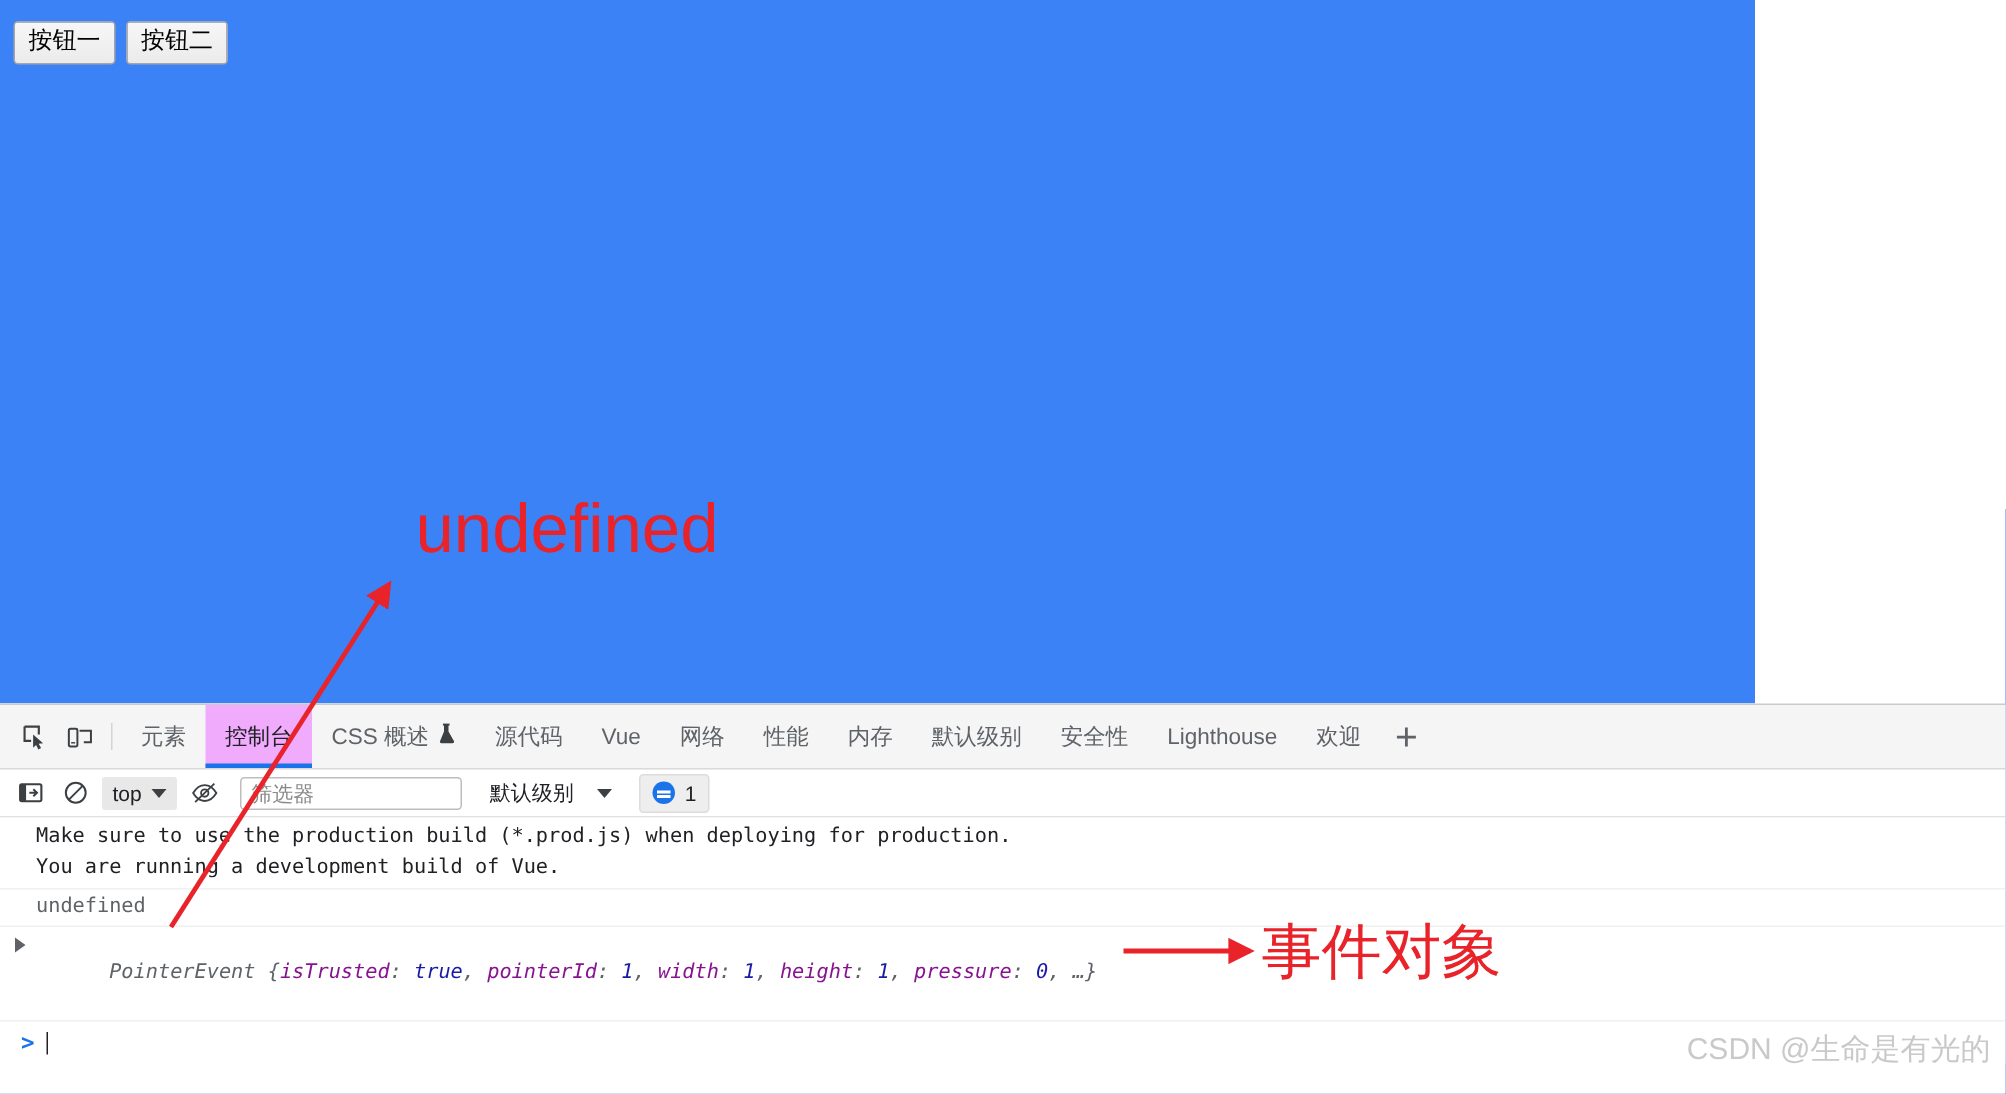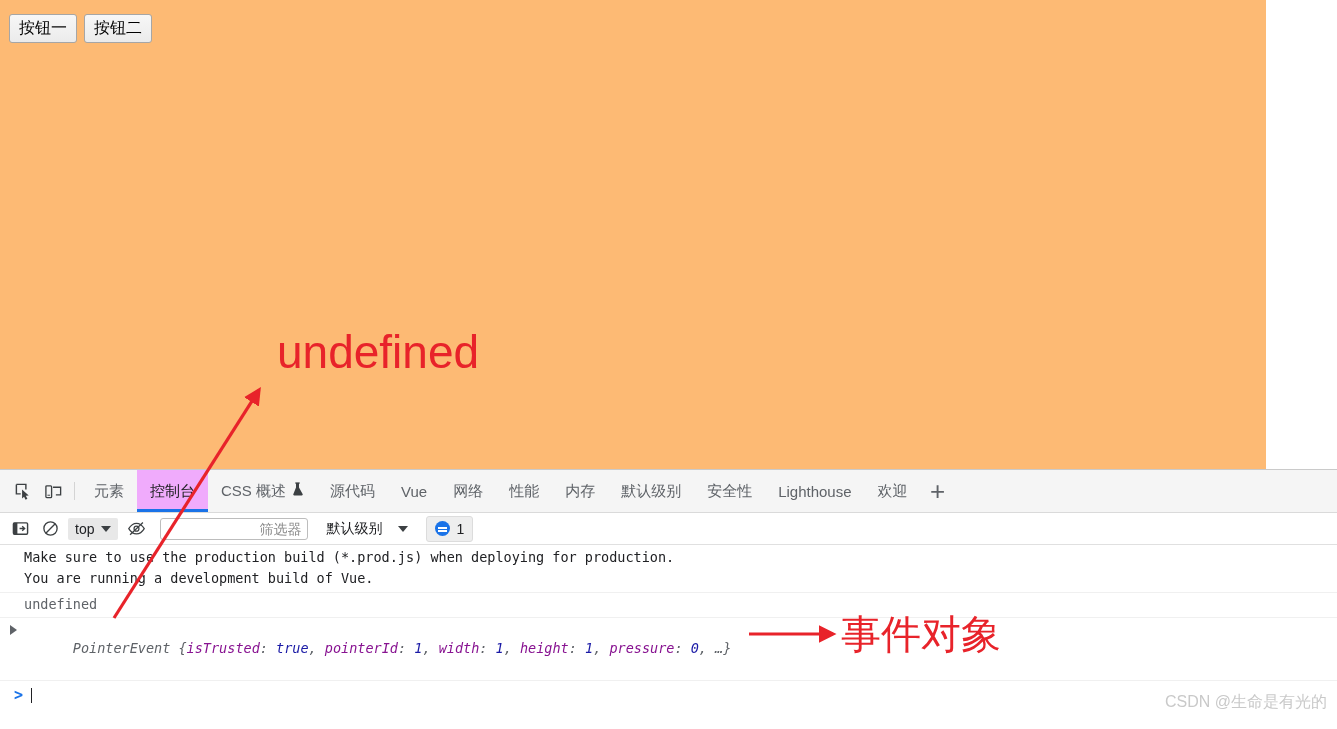--- a/index.html
+++ b/index.html
@@ -12,23 +12,23 @@
     background: #ffffff;
     font-family: "Liberation Sans", sans-serif;
     overflow: hidden;
     position: relative;
   }
 
   
   #page-area {
     position: absolute;
     left: 0; top: 0;
-    width: 1266px;
+    width: 1170px;
     height: 469px;
-    background: #fdba74;
+    background: #3b82f6;
     box-sizing: border-box;
   }
   #page-buttons {
     position: absolute;
     left: 9px; top: 14px;
     display: flex;
     gap: 7px;
   }
   .page-btn {
     font-family: "Liberation Sans", sans-serif;
@@ -168,21 +168,20 @@
     border: 1px solid #bdbdbd;
     border-radius: 3px;
     background: #ffffff;
     font-family: "Liberation Sans", sans-serif;
     font-size: 14px;
     color: #202124;
     padding: 0 6px;
     margin-left: 8px;
     box-sizing: border-box;
     outline: none;
-    text-align: right;
   }
   #filter-input::placeholder { color: #8a8a8a; opacity: 1; }
   #level-select {
     display: flex;
     align-items: center;
     gap: 16px;
     height: 24px;
     padding: 0 6px;
     font-size: 14px;
     color: #202124;
@@ -301,21 +300,21 @@
     color: #e8232a;
     white-space: nowrap;
   }
 
   
   #watermark {
     position: absolute;
     right: 10px;
     bottom: 16px;
     font-family: "Liberation Sans", sans-serif;
-    font-size: 16px;
+    font-size: 20px;
     color: #c9c9c9;
     white-space: nowrap;
   }
 </style>
 </head>
 <body>
 
 <div id="page-area">
   <div id="page-buttons">
     <button class="page-btn">按钮一</button>

